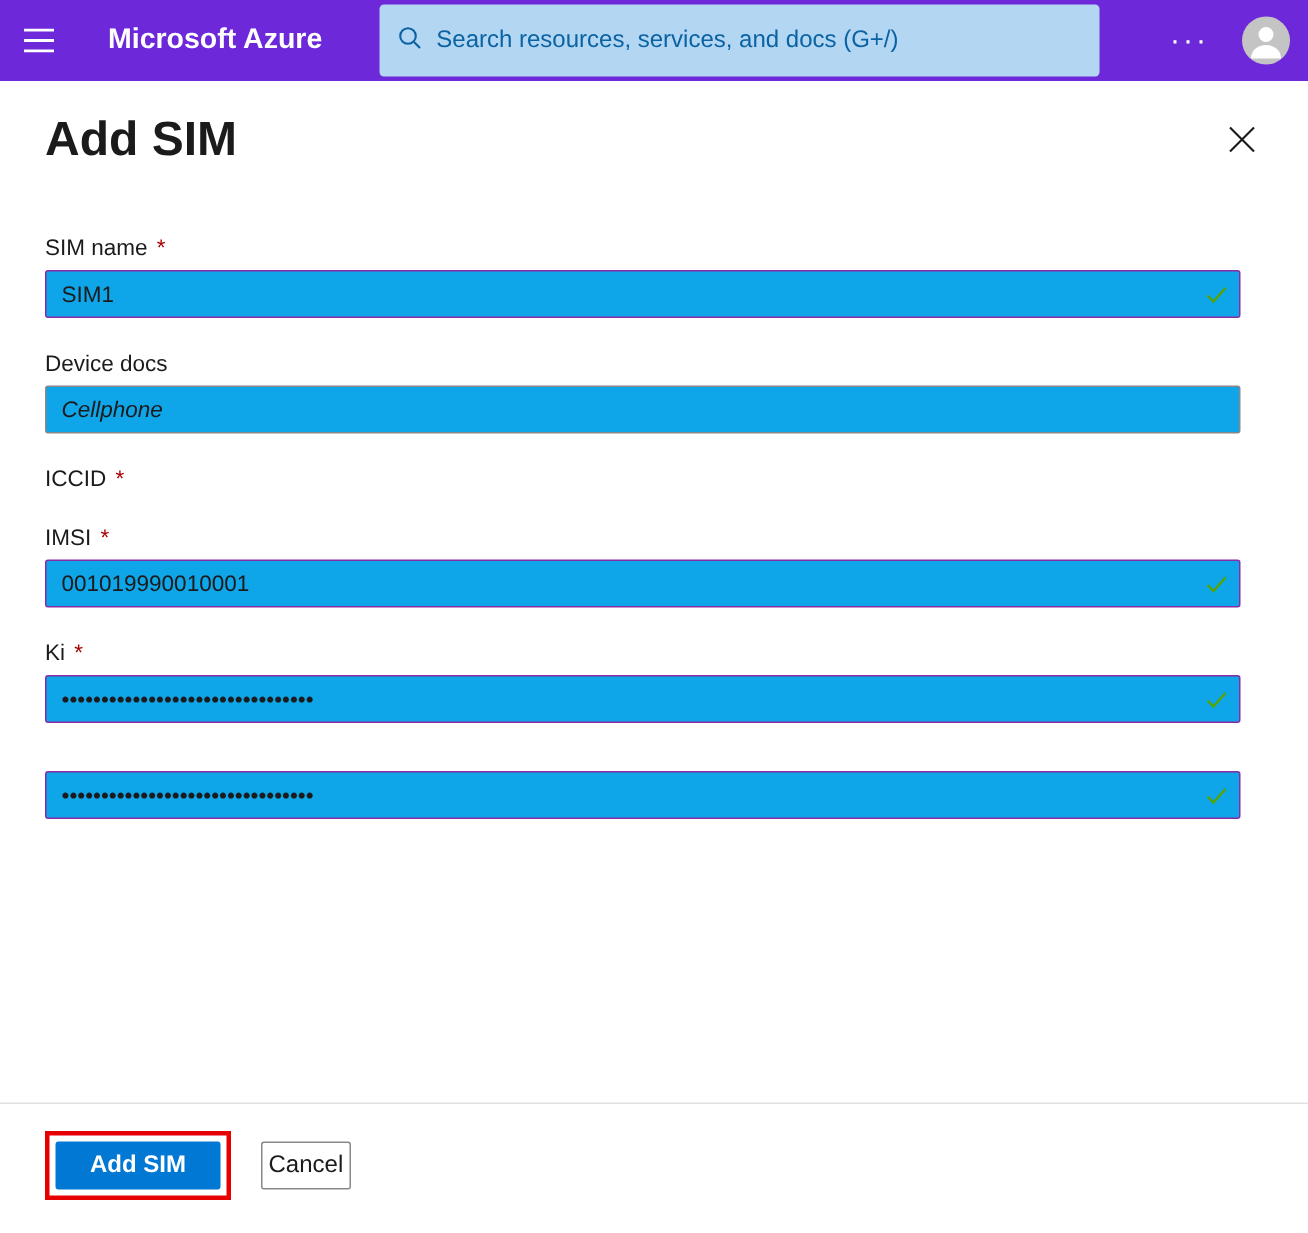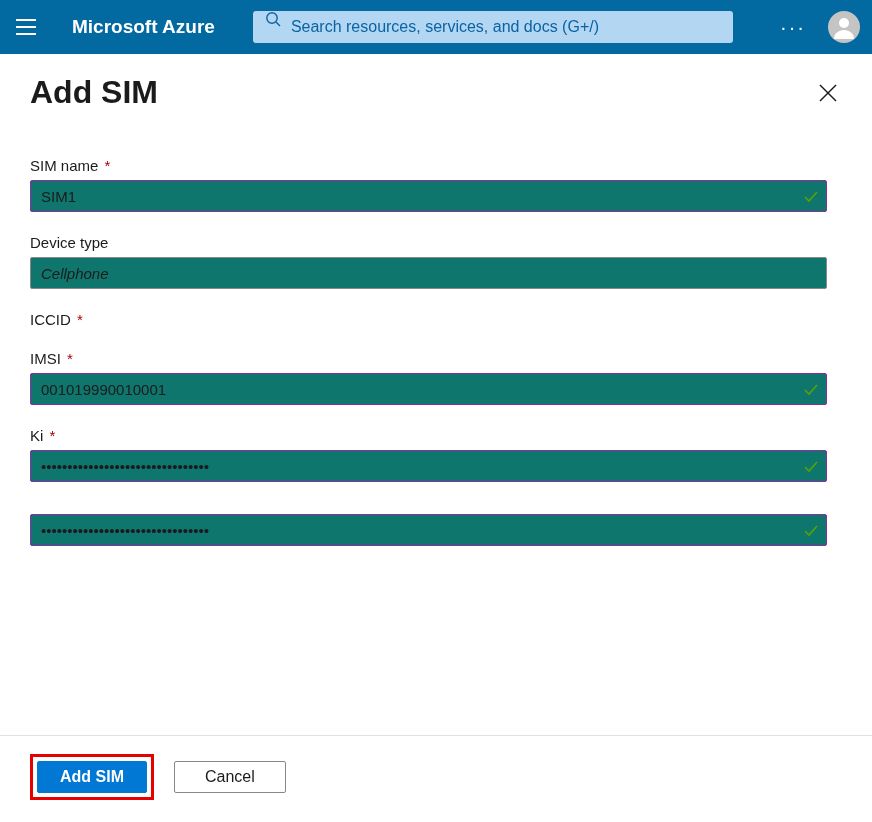--- a/index.html
+++ b/index.html
@@ -1,36 +1,37 @@
 <!DOCTYPE html>
 <html><head>
 <meta charset="utf-8">
 <style>
   * { box-sizing: border-box; margin: 0; padding: 0; }
   html, body { width: 872px; height: 822px; font-family: "Segoe UI", Arial, sans-serif; background: #fff; overflow: hidden; }
   
   .topbar {
     height: 54px;
-    background: #0369a1;
+    background: #6d28d9;
     display: flex;
     align-items: center;
     padding: 0 12px;
     color: #fff;
     gap: 14px;
   }
   .hamburger {
     width: 28px; height: 28px; display: flex; align-items: center; justify-content: center; cursor: pointer;
   }
   .brand { font-weight: 600; font-size: 19px; white-space: nowrap; margin-left: 18px; margin-right: 12px; }
   .searchbox {
     flex: 0 0 480px;
-    height: 32px;
+    height: 48px;
     background: #b3d6f2;
     border-radius: 3px;
     display: flex;
+    align-items: center;
     padding: 0 12px;
     gap: 10px;
     margin-left: 12px;
   }
   .searchbox input {
     flex: 1;
     border: none;
     background: transparent;
     font-size: 16px;
     color: #0b63a3;
@@ -58,21 +59,21 @@
   .input-wrap { position: relative; }
   .input-wrap input {
     width: 100%;
     height: 32px;
     border: 1px solid #8a2da5;
     border-radius: 2px;
     padding: 0 34px 0 10px;
     font-size: 15px;
     color: #1b1b1b;
     outline: none;
-    background: #0f766e;
+    background: #0ea5e9;
   }
   .input-wrap.plain input { border-color: #8a8886; font-style: italic; }
   .check {
     position: absolute;
     right: 8px;
     top: 50%;
     transform: translateY(-50%);
     display:flex; align-items:center; justify-content:center;
   }
   
@@ -98,21 +99,21 @@
     font-weight: 600;
     padding: 6px 22px;
     border-radius: 2px;
     cursor: pointer;
   }
   .btn-secondary {
     background: #fff;
     color: #1b1b1b;
     border: 1px solid #8a8886;
     font-size: 16px;
-    padding: 6px 30px;
+    padding: 6px 4px;
     border-radius: 2px;
     cursor: pointer;
   }
 </style>
 </head>
 <body>
 
 <div class="topbar">
   <div class="hamburger">
     <svg width="20" height="16" viewBox="0 0 20 16">
@@ -163,21 +164,21 @@
       <input type="text" value="SIM1" style="">
       <span class="check">
         <svg width="16" height="16" viewBox="0 0 16 16">
             <polyline points="2,9 6,13 14,4" fill="none" stroke="#57a300" stroke-width="1.6"></polyline>
           </svg>
       </span>
     </div>
   </div>
 
   <div class="field">
-    <label><span>Device type</span></label>
+    <label><span>Device docs</span></label>
     <div class="input-wrap plain">
       <input type="text" value="Cellphone" style="">
     </div>
   </div>
 
   <div class="field">
     <label><span>ICCID</span> <span class="req">*</span></label>
   </div>
 
   <div class="field">

